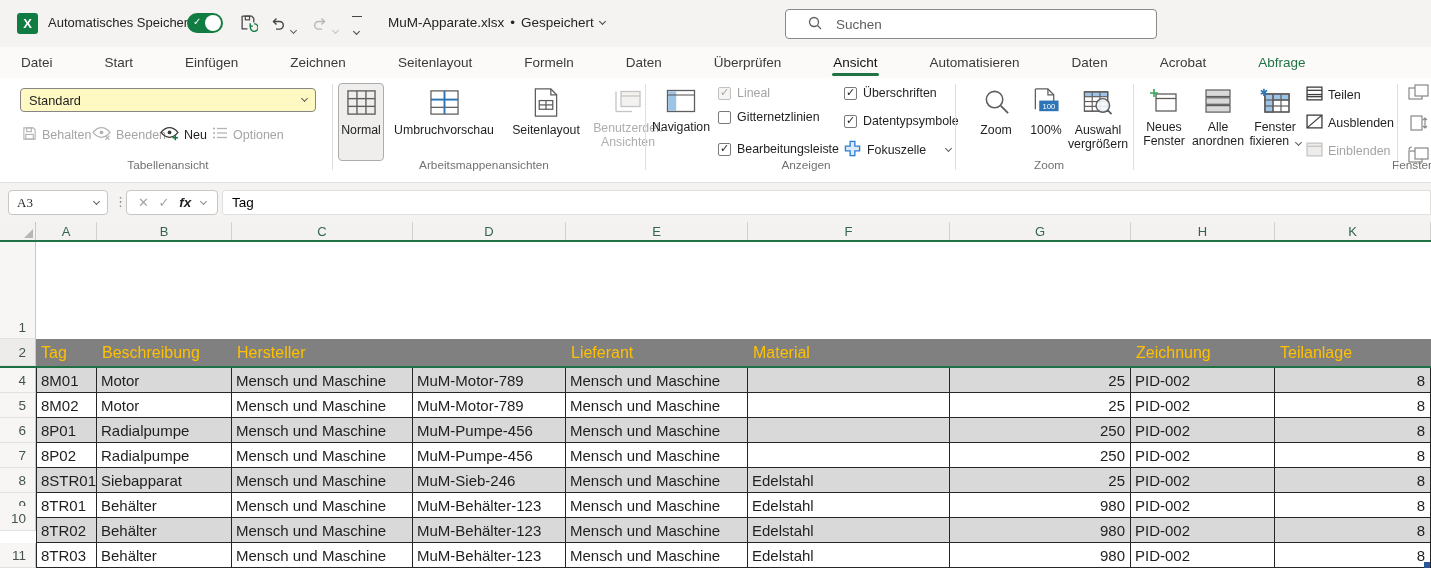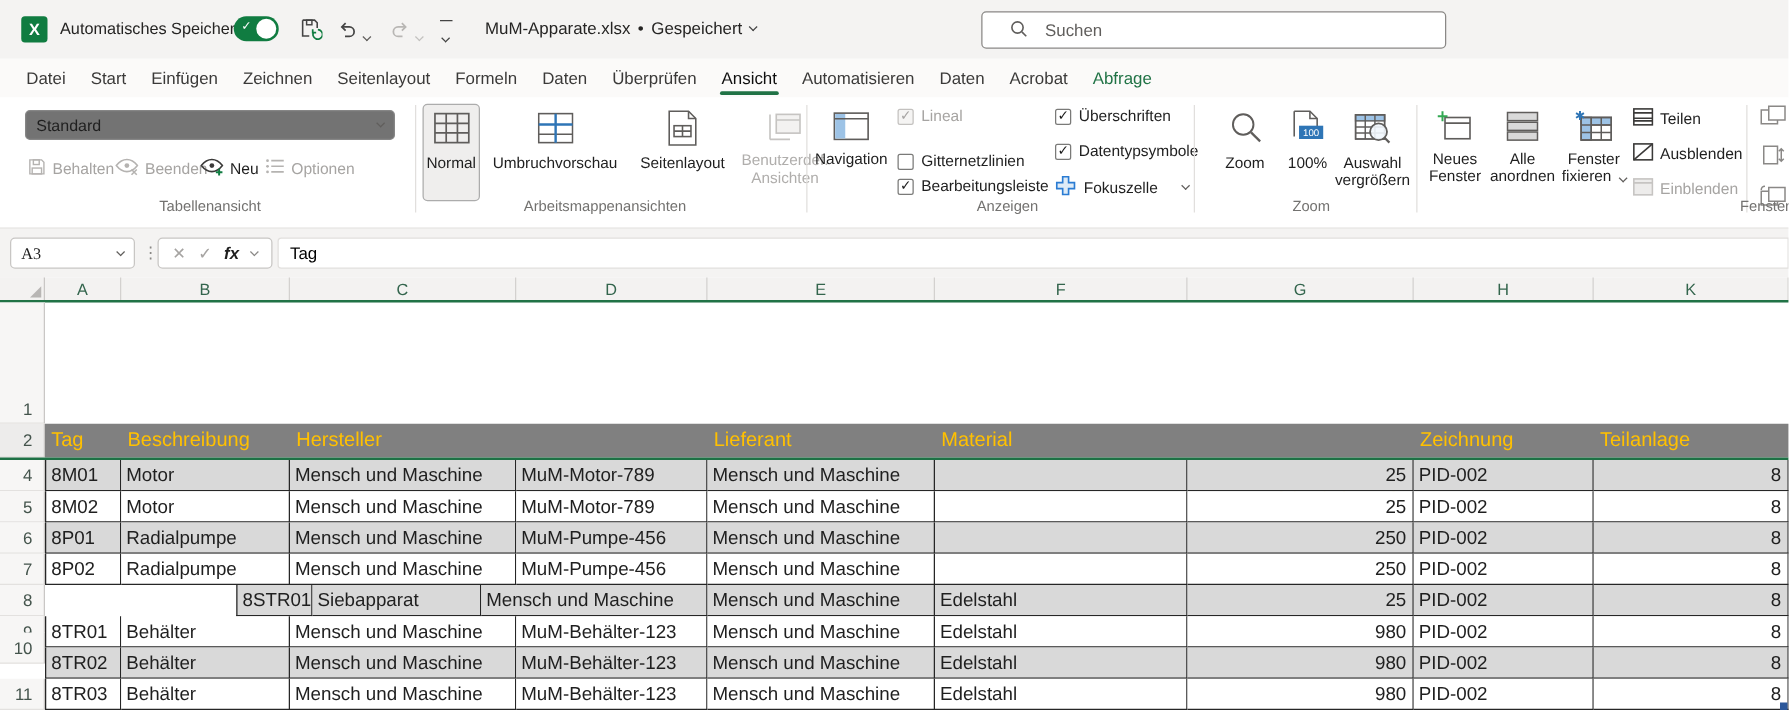--- a/index.html
+++ b/index.html
@@ -15,30 +15,30 @@
   .toggle{position:absolute;left:187px;top:13px;width:36px;height:20px;background:#107C41;border-radius:10px;}
   .toggle .knob{position:absolute;right:2px;top:2px;width:16px;height:16px;background:#fff;border-radius:50%;}
   .toggle .tick{position:absolute;left:6px;top:3px;color:#fff;font-size:10px;}
   .qatbtn{position:absolute;top:14px;}
   .chev{display:inline-block;width:6px;height:6px;border-right:1.4px solid currentColor;border-bottom:1.4px solid currentColor;transform:rotate(45deg);}
   .chev.sm{width:5px;height:5px;}
   .doc-title{position:absolute;left:388px;top:15px;font-size:13.5px;color:#252423;display:flex;gap:6px;align-items:center;}
   .searchbox{position:absolute;left:785px;top:9px;width:372px;height:30px;background:#fff;border:1px solid #8A8886;border-radius:4px;
     display:flex;align-items:center;padding-left:22px;gap:14px;font-size:13.5px;color:#605E5C;}
   
-  .tabsrow{position:absolute;left:0;top:47px;width:1431px;height:31px;background:#FBFAF9;display:flex;align-items:center;padding-left:11px;}
+  .tabsrow{position:absolute;left:0;top:47px;width:1431px;height:31px;background:#FBFAF9;display:flex;align-items:center;padding-left:11px;gap:32px;}
   .rtab{position:relative;padding:0 10px;font-size:13.5px;color:#3b3a39;height:31px;line-height:31px;white-space:nowrap;cursor:default;}
   .rtab.active{color:#0f0f0f;}
   .rtab.active::after{content:"";position:absolute;left:9px;right:9px;bottom:2px;height:3px;background:#217346;border-radius:2px;}
   .rtab.ctx{color:#217346;}
   
   .ribbon{position:absolute;left:0;top:78px;width:1431px;height:105px;background:#fff;border-bottom:1px solid #E1DFDD;}
   .gsep{position:absolute;top:6px;height:86px;width:1px;background:#E1DFDD;}
   .glabel{position:absolute;top:80px;font-size:11.8px;color:#737270;text-align:center;white-space:nowrap;}
-  .viewsel{position:absolute;left:20px;top:10px;width:296px;height:24px;background:#737373;border:1px solid #868686;border-radius:4px;
+  .viewsel{position:absolute;left:20px;top:10px;width:296px;height:24px;background:#fef9c3;border:1px solid #868686;border-radius:4px;
     font-size:12.8px;display:flex;align-items:center;padding:0 8px;justify-content:space-between;color:#1f1f1f;}
   .ribtn{position:absolute;display:flex;align-items:center;gap:5px;font-size:12.5px;color:#1f1f1f;cursor:default;white-space:nowrap;}
   .ribtn.dis{color:#A6A4A2;}
   .rbb{position:absolute;text-align:center;font-size:12.3px;color:#1f1f1f;line-height:14px;}
   .rbb .ric{display:block;margin:0 auto 3px auto;}
   .rbb.dis{color:#B0AEAC;}
   .selbox{position:absolute;left:338px;top:5px;width:46px;height:78px;border:1px solid #ACACAC;border-radius:4px;background:#EFEEED;}
   .cbrow{position:absolute;display:flex;align-items:center;gap:6px;font-size:12.4px;color:#1f1f1f;white-space:nowrap;}
   .cb{width:13px;height:13px;border:1px solid #7a7a78;border-radius:2px;background:#fff;position:relative;flex:0 0 auto;}
   .cb .ck{position:absolute;left:1px;top:-2px;font-size:11px;color:#1b1b1b;}
@@ -265,21 +265,21 @@
           </svg></span>
       <span>Navigation</span>
     </div>
 
     <div class="cbrow dis" style="left:718px;top:8px;">
       <span class="cb">
           <span class="ck">✓</span>
         </span>
       <span>Lineal</span>
     </div>
-    <div class="cbrow" style="left:718px;top:44px;">
+    <div class="cbrow" style="left:718px;top:32px;">
       <span class="cb"></span>
       <span>Gitternetzlinien</span>
     </div>
     <div class="cbrow" style="left:718px;top:64px;">
       <span class="cb">
           <span class="ck">✓</span>
         </span>
       <span>Bearbeitungsleiste</span>
     </div>
     <div class="cbrow" style="left:844px;top:8px;">
@@ -532,20 +532,21 @@
         <div class="tcell c4">Mensch und Maschine</div>
         <div class="tcell c5"></div>
         <div class="tcell c6 ralign">250</div>
         <div class="tcell c7">PID-002</div>
         <div class="tcell c8 ralign">8</div>
       </div>
       <div class="trow band">
         <div class="tcell c0">8STR01</div>
         <div class="tcell c1">Siebapparat</div>
         <div class="tcell c2">Mensch und Maschine</div>
+        <div class="tcell c3">MuM-Sieb-246</div>
         <div class="tcell c4">Mensch und Maschine</div>
         <div class="tcell c5">Edelstahl</div>
         <div class="tcell c6 ralign">25</div>
         <div class="tcell c7">PID-002</div>
         <div class="tcell c8 ralign">8</div>
       </div>
       <div class="trow">
         <div class="tcell c0">8TR01</div>
         <div class="tcell c1">Behälter</div>
         <div class="tcell c2">Mensch und Maschine</div>

